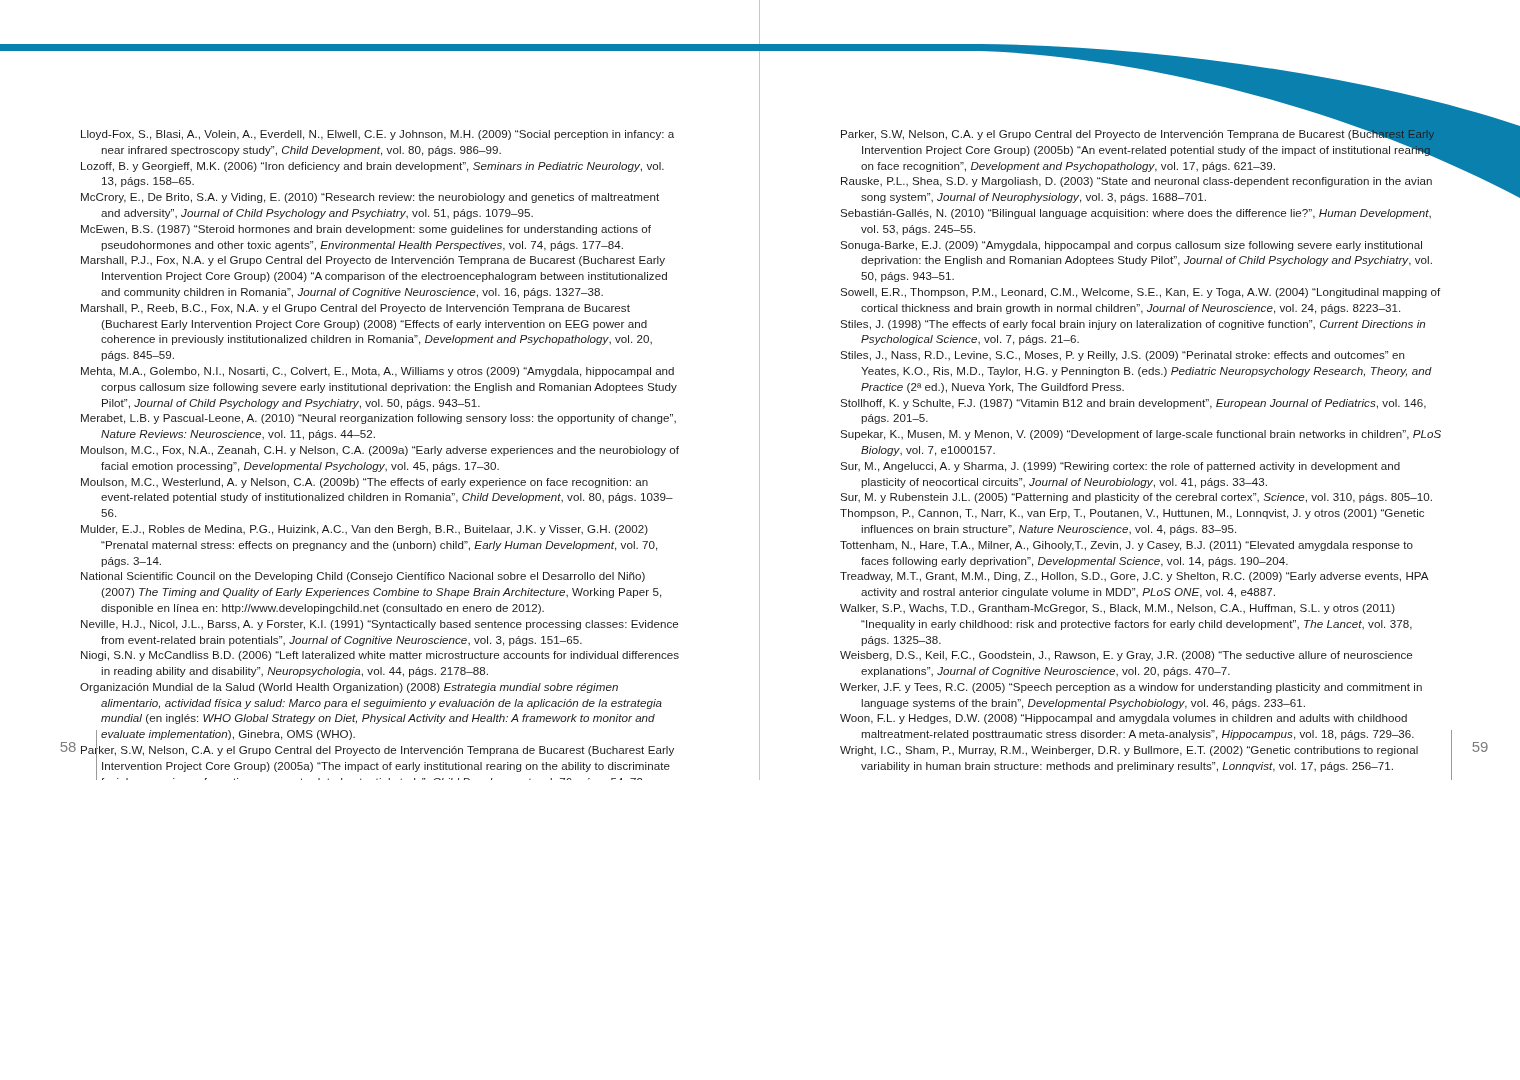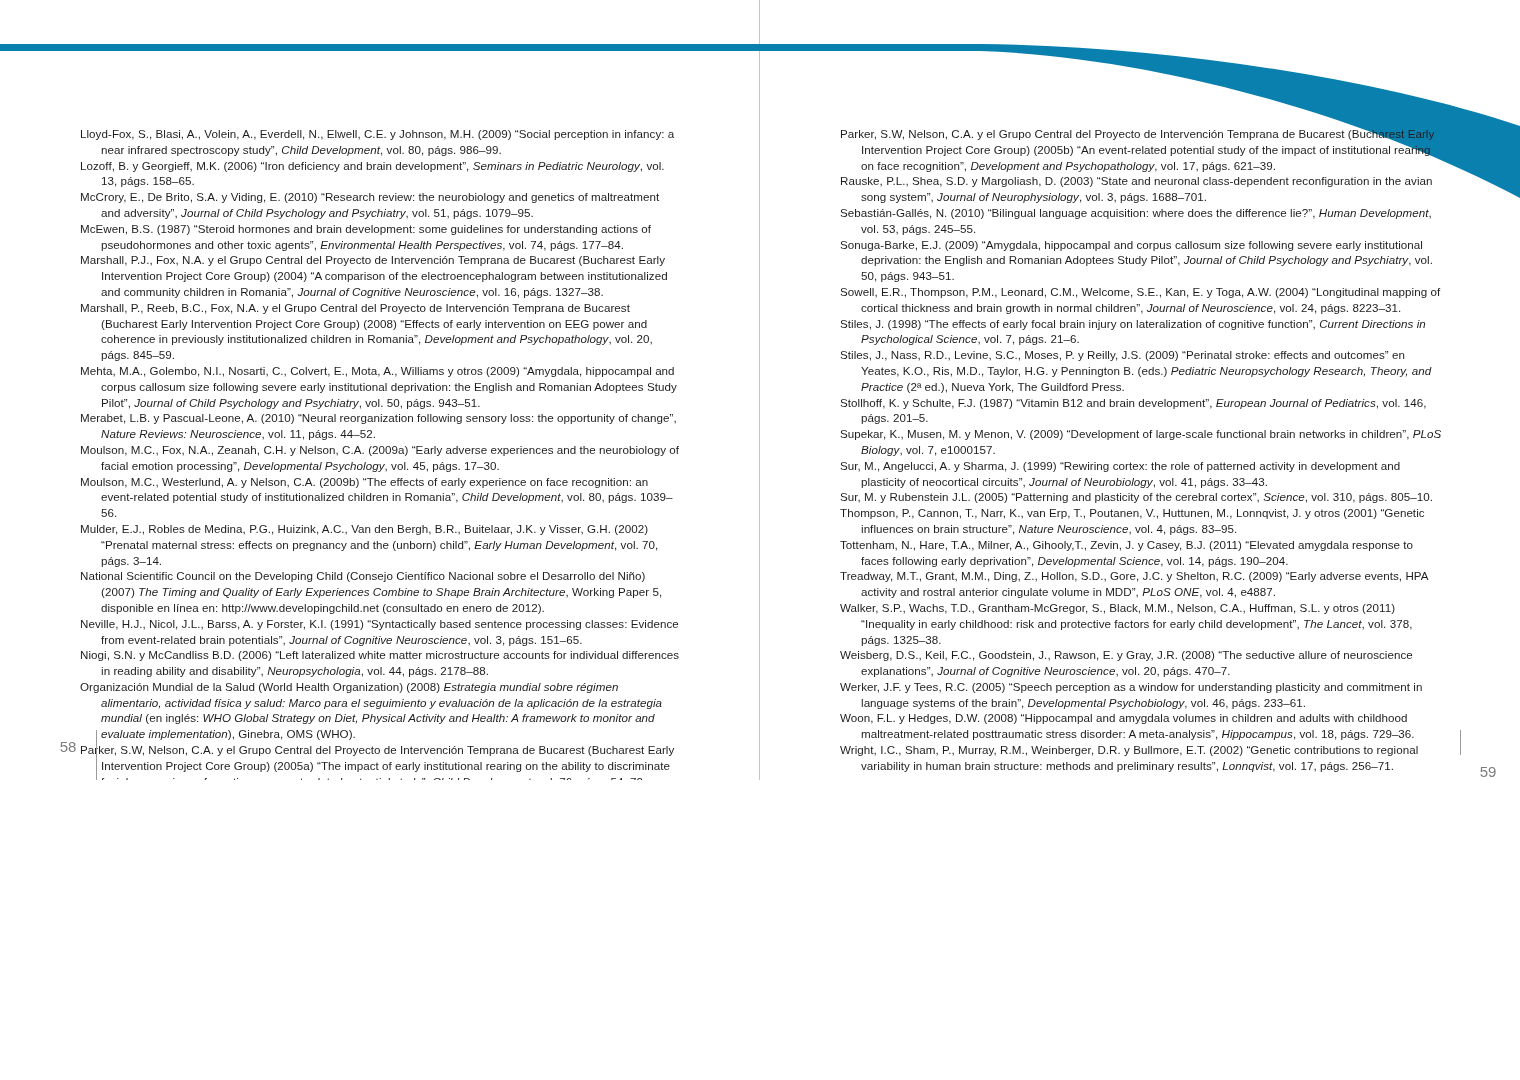--- a/index.html
+++ b/index.html
@@ -42,21 +42,21 @@
     letter-spacing: 0.05px;
   }
   .it { font-style: italic; }
   .folio {
     position: absolute;
     bottom: 0;
     height: 50px;
     display: flex;
   }
   .folio-left  { left: 0; margin-left: 40px; }
-  .folio-right { right: 4px; flex-direction: column; }
+  .folio-right { right: 12px; }
   .folio .num {
     width: 56px;
     text-align: center;
     font-size: 15px;
     color: #7d7d7d;
     padding-top: 8px;
     box-sizing: border-box;
   }
   .folio .rule {
     width: 1px;

